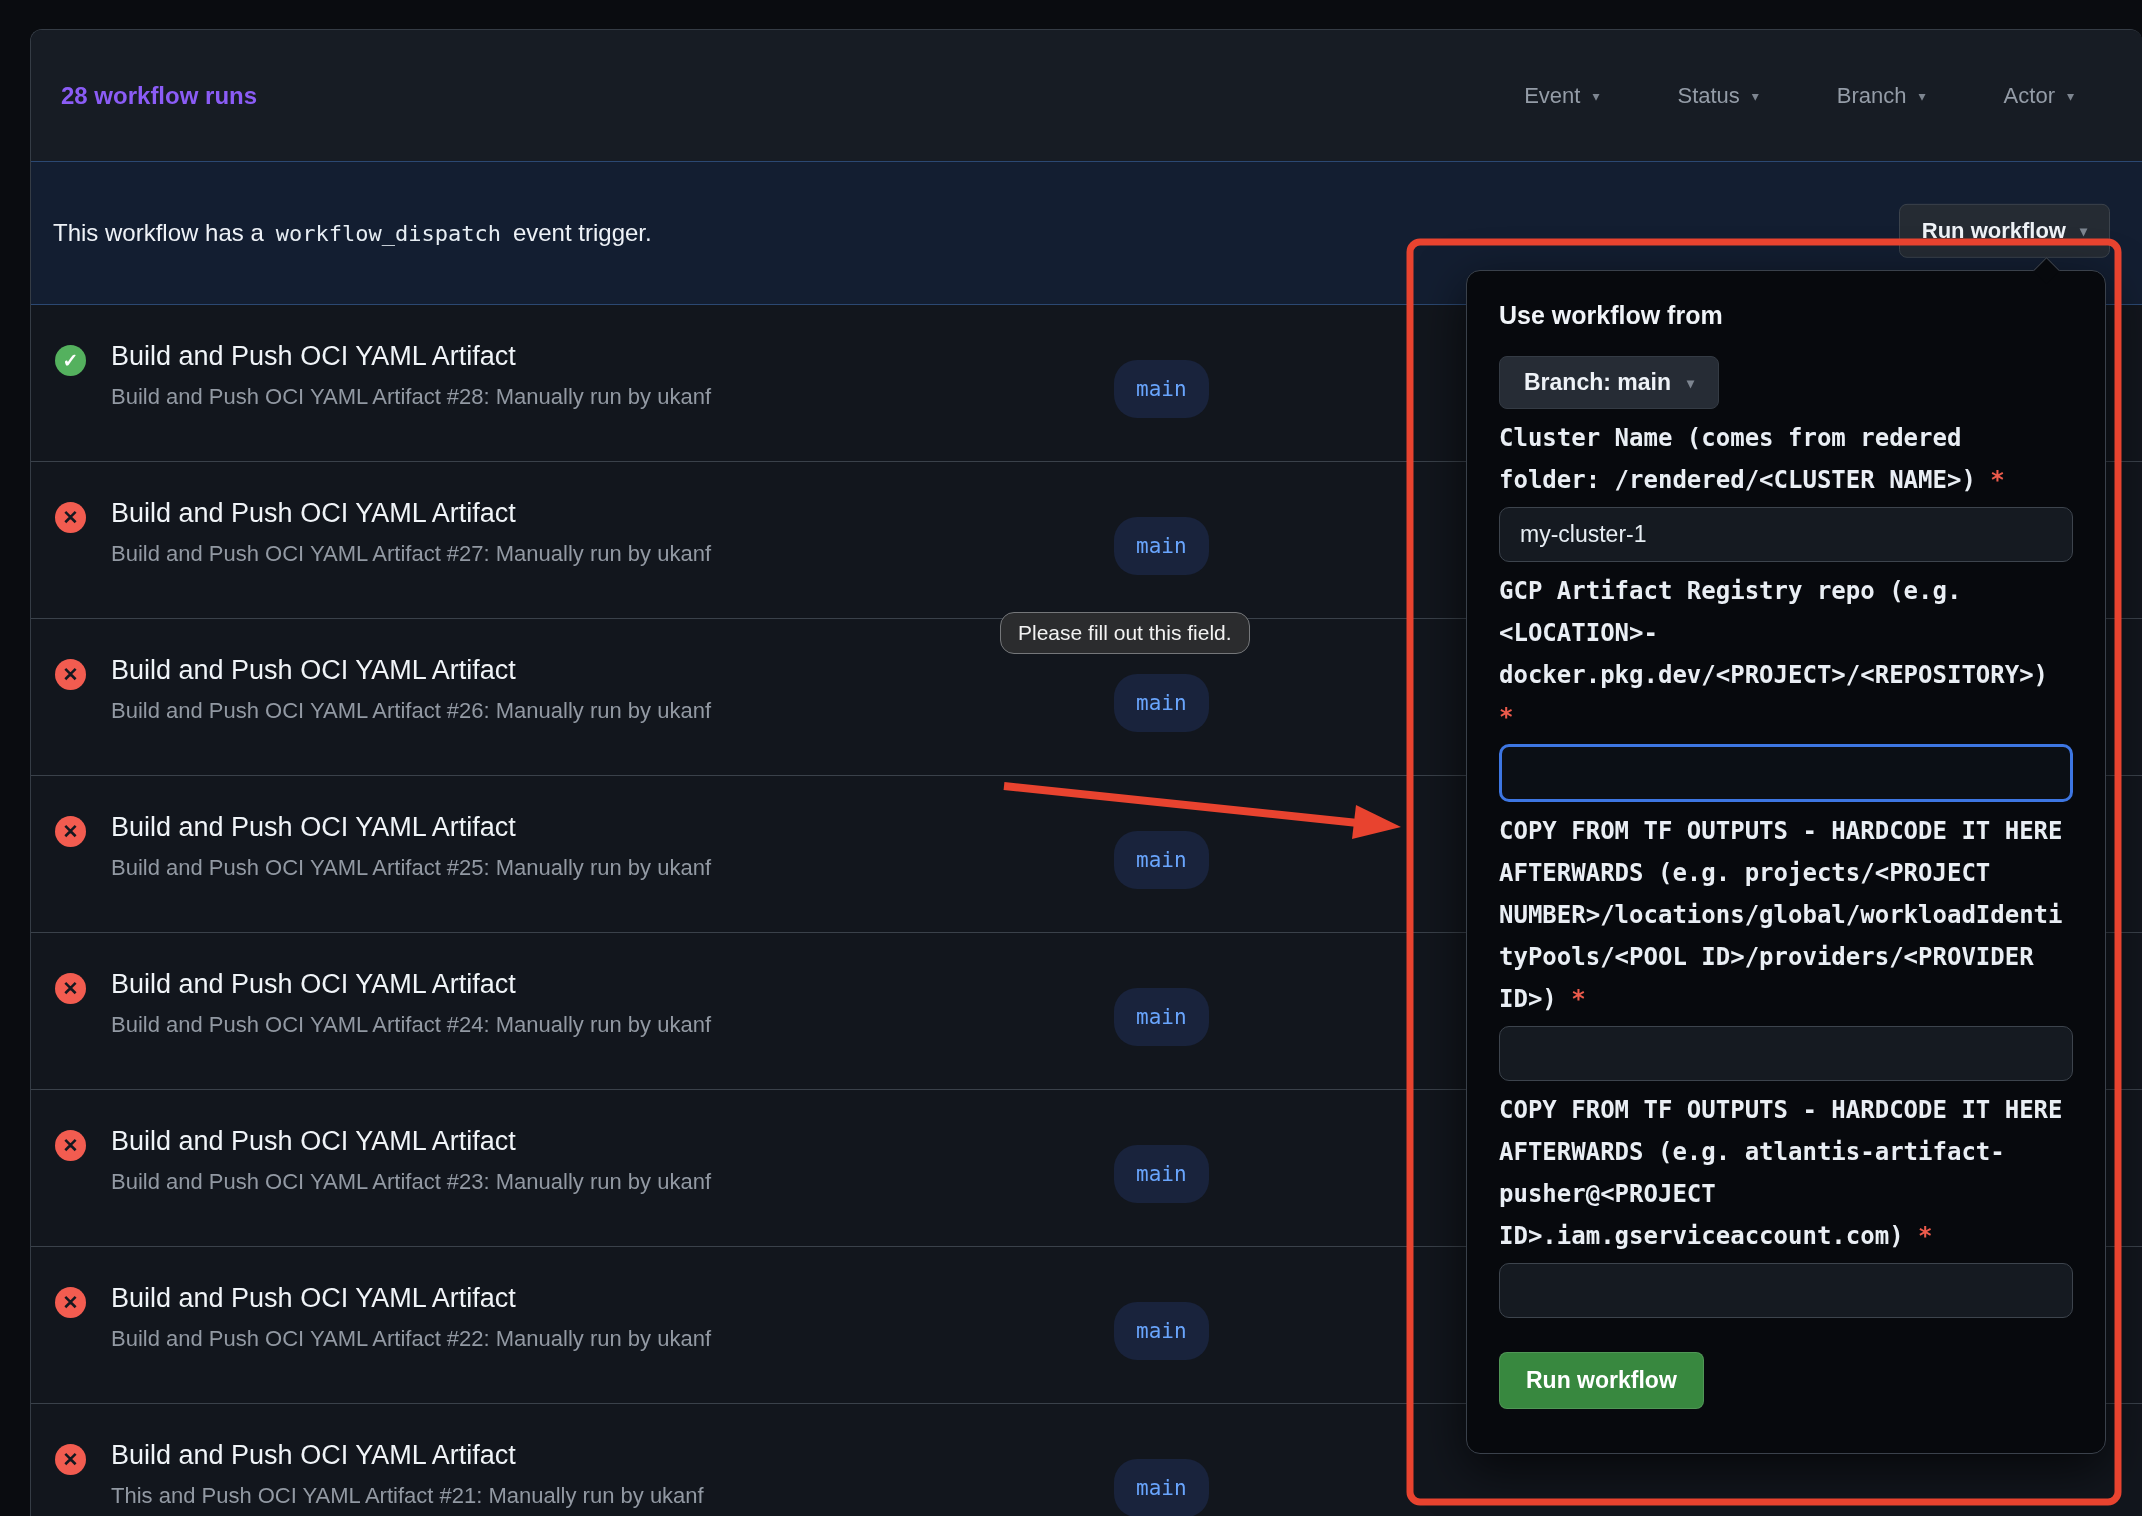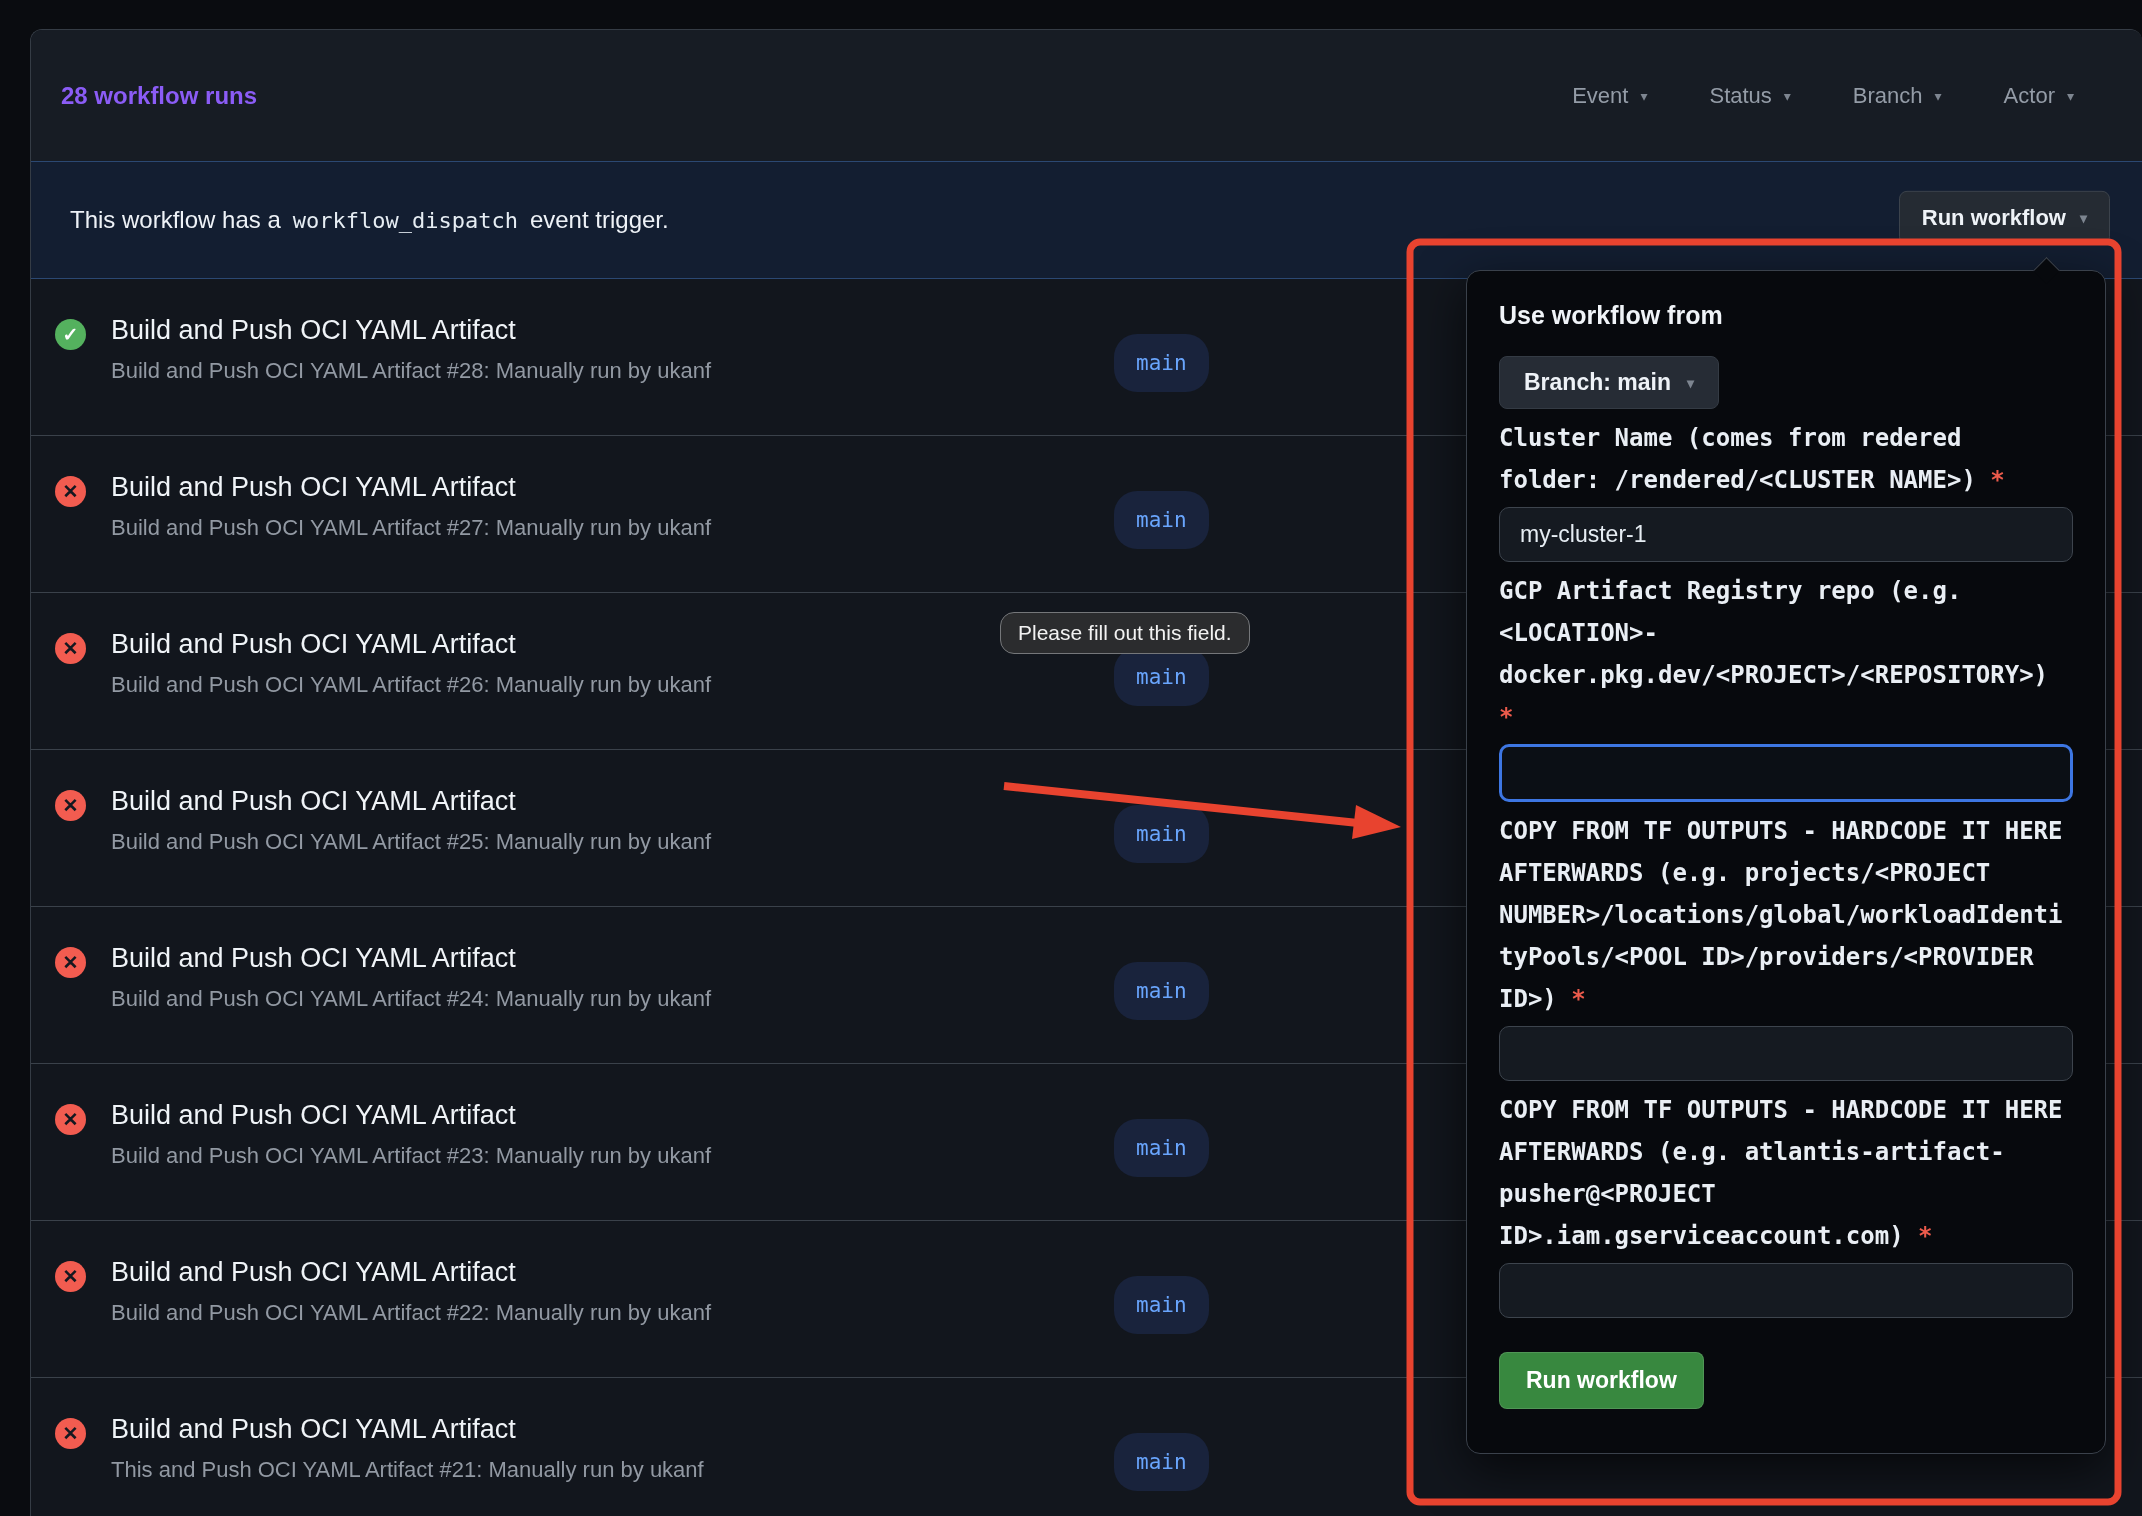--- a/index.html
+++ b/index.html
@@ -18,33 +18,33 @@
     border:1px solid #353c45; border-bottom:none; border-right:none;
     border-radius:12px 12px 0 0;
     overflow:hidden;
   }
   .card-header {
     height:131px; background:#171c24;
     display:flex; align-items:center;
     padding:0 40px 0 30px;
   }
   .card-title { font-size:24px; font-weight:bold; color:#8b5cf6; }
-  .filters { margin-left:auto; display:flex; gap:62px; align-items:center; padding-right:28px; }
+  .filters { margin-left:auto; display:flex; gap:78px; align-items:center; padding-right:28px; }
   .filter {
     display:flex; align-items:center; gap:12px;
     font-size:22px; color:#949ca7; cursor:pointer; background:none; border:none;
     font-family:inherit;
   }
   .caret { font-size:14px; color:#7d8590; line-height:1; }
 
   
   .banner {
-    position:relative; height:118px; background:#131e31;
+    position:relative; height:144px; background:#131e31;
     border-top:1px solid #2b4872; border-bottom:1px solid #2b4872;
-    display:flex; align-items:center; padding-left:39px;
+    display:flex; align-items:center; padding-left:22px;
   }
   .banner-text { font-size:24px; color:#eef2f7; display:flex; align-items:center; gap:12px; }
   .banner-code { font-family:"DejaVu Sans Mono", monospace; font-size:22px; color:#e6edf3; }
   .run-top-btn {
     position:absolute; right:32px; top:50%; transform:translateY(-54%);
     display:flex; align-items:center; gap:14px;
     background:#252b33; border:1px solid #3c434c; border-radius:8px;
     padding:13px 22px; font-size:22px; font-weight:600; color:#eef2f7;
     font-family:inherit; cursor:pointer;
   }

